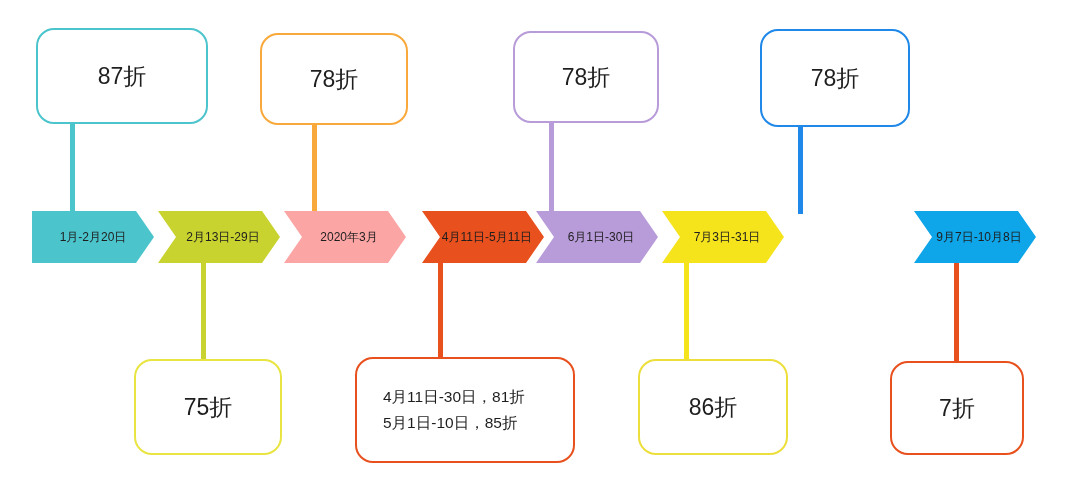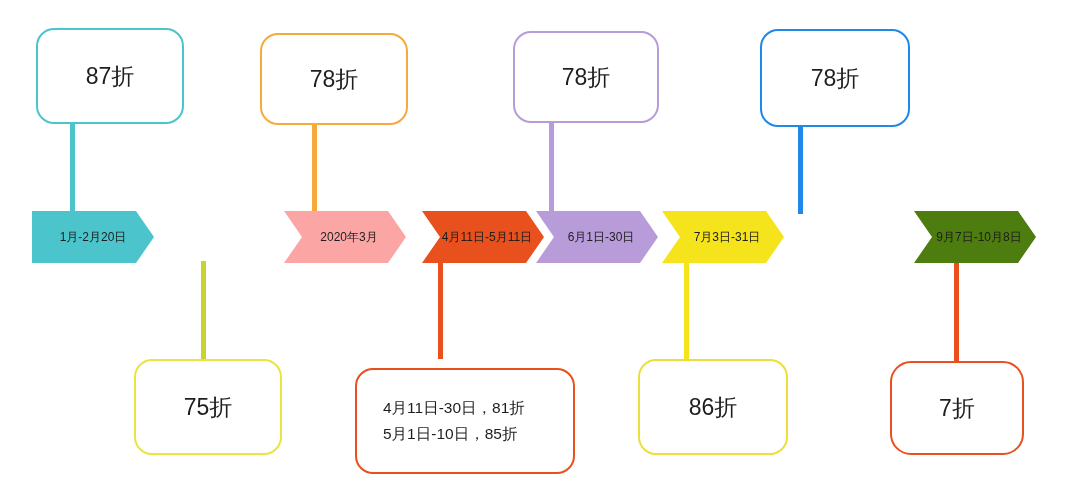--- a/index.html
+++ b/index.html
@@ -49,21 +49,21 @@
     border: 2px solid #ccc;
     border-radius: 18px;
     display: flex;
     align-items: center;
     justify-content: center;
     color: #1e1e1e;
     font-size: 23px;
     z-index: 3;
     box-sizing: border-box;
   }
-  .ct1 { left: 36px;  top: 28px; width: 148px; height: 96px; }
+  .ct1 { left: 36px;  top: 28px; width: 172px; height: 96px; }
   .ct2 { left: 260px; top: 33px; width: 148px; height: 92px; }
   .ct3 { left: 513px; top: 31px; width: 146px; height: 92px; }
   .ct4 { left: 760px; top: 29px; width: 150px; height: 98px; }
 
   .cb1 { left: 134px; top: 359px; width: 148px; height: 96px; border-radius: 18px; }
   .cb2 { left: 355px; top: 357px; width: 220px; height: 106px; }
   .cb3 { left: 638px; top: 359px; width: 150px; height: 96px; }
   .cb4 { left: 890px; top: 361px; width: 134px; height: 94px; }
 
   .callout.multiline {
@@ -114,43 +114,46 @@
   <div class="callout ct3" style="border-color: rgb(184, 155, 217);">
     <span>78折</span>
   </div>
   <div class="callout ct4" style="border-color: rgb(31, 136, 232);">
     <span>78折</span>
   </div>
 
   <div class="callout cb1" style="border-color: rgb(232, 229, 66);">
     <span>75折</span>
   </div>
-  <div class="callout cb2 multiline" style="border-color: rgb(232, 80, 30); margin-top: 11px;">
+  <div class="callout cb2 multiline" style="border-color: rgb(232, 80, 30);">
     <span>4月11日-30日，81折</span>
     <span>5月1日-10日，85折</span>
   </div>
   <div class="callout cb3" style="border-color: rgb(237, 223, 59);">
     <span>86折</span>
   </div>
-  <div class="callout cb4" style="border-color: rgb(232, 80, 30); border-radius: 21px;">
+  <div class="callout cb4" style="border-color: rgb(232, 80, 30);">
     <span>7折</span>
   </div>
 
   <div class="seg seg1 flat-left" style="background-color: rgb(76, 196, 204);">
     <span>1月-2月20日</span>
+  </div>
+  <div class="seg seg2" style="background-color: rgb(200, 211, 47);">
+    <span>2月13日-29日</span>
   </div>
   <div class="seg seg3" style="background-color: #fca5a5;">
     <span>2020年3月</span>
   </div>
   <div class="seg seg4" style="background-color: rgb(232, 80, 30);">
     <span>4月11日-5月11日</span>
   </div>
   <div class="seg seg5" style="background-color: rgb(184, 155, 217);">
     <span>6月1日-30日</span>
   </div>
   <div class="seg seg6" style="background-color: rgb(245, 227, 28);">
     <span>7月3日-31日</span>
   </div>
-  <div class="seg seg8" style="background-color: #4d7c0f;">
+  <div class="seg seg8" style="background-color: #0ea5e9;">
     <span>9月7日-10月8日</span>
   </div>
 
 </div>
 
 </body></html>

